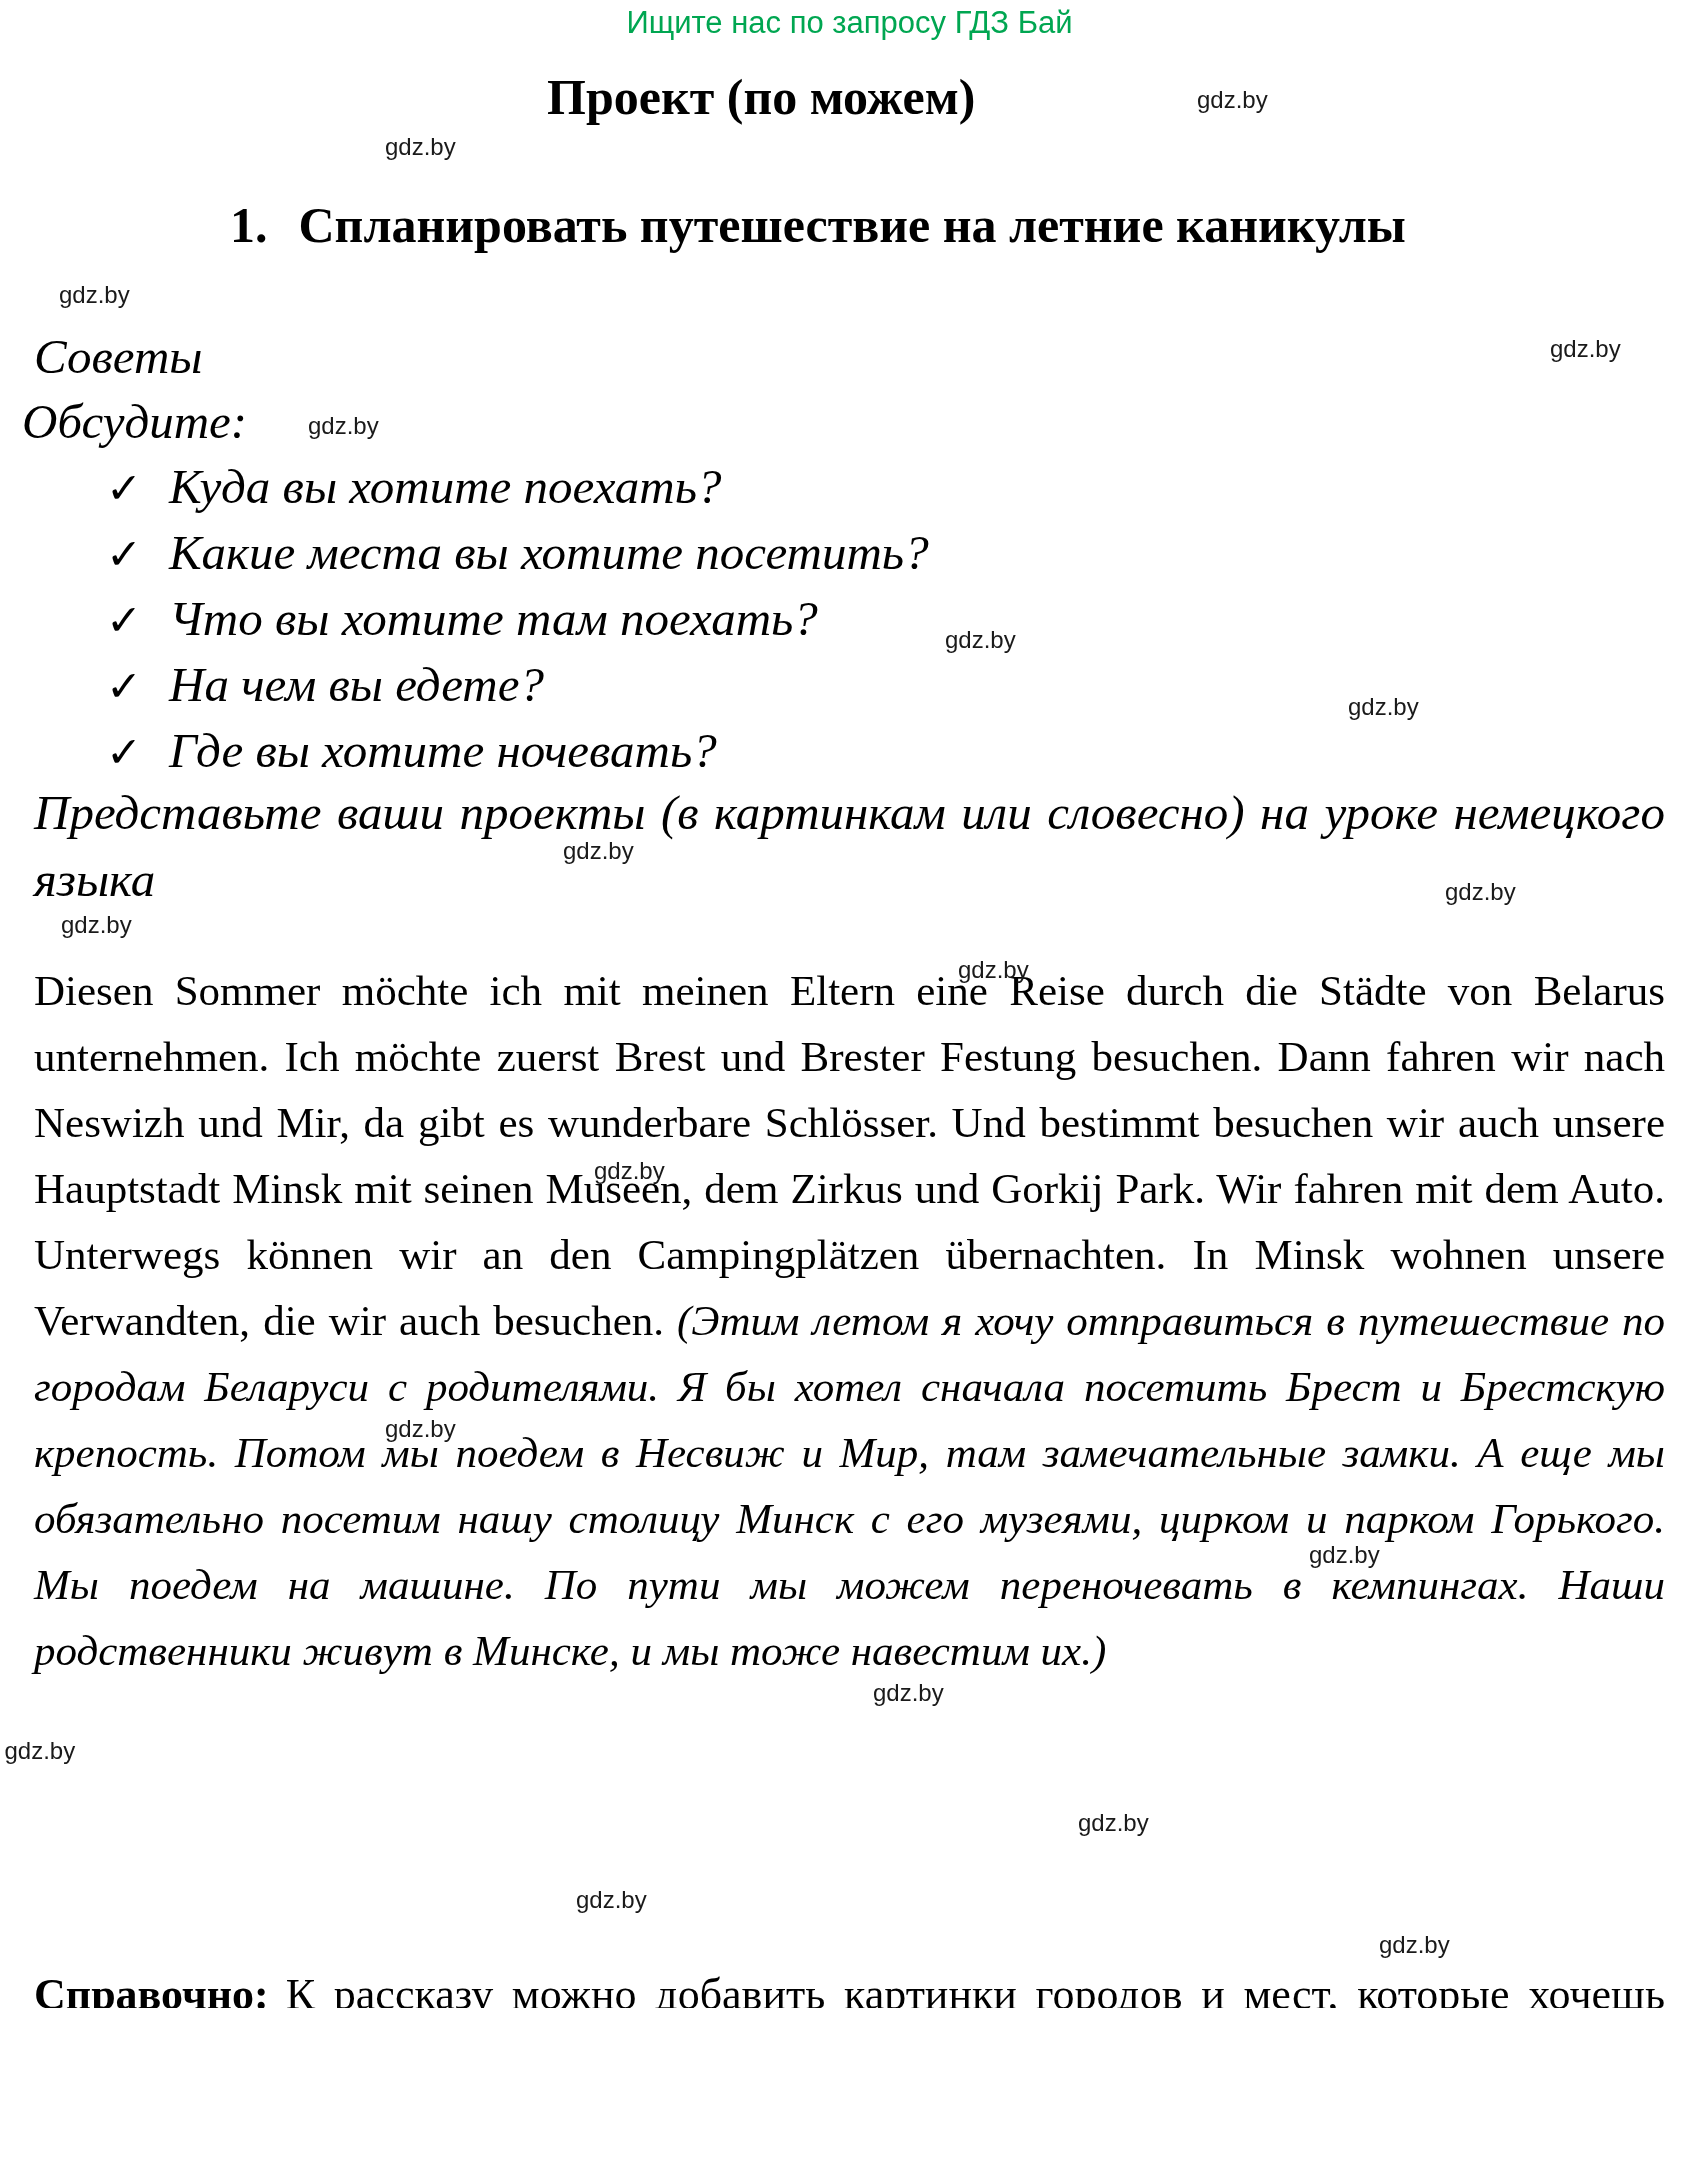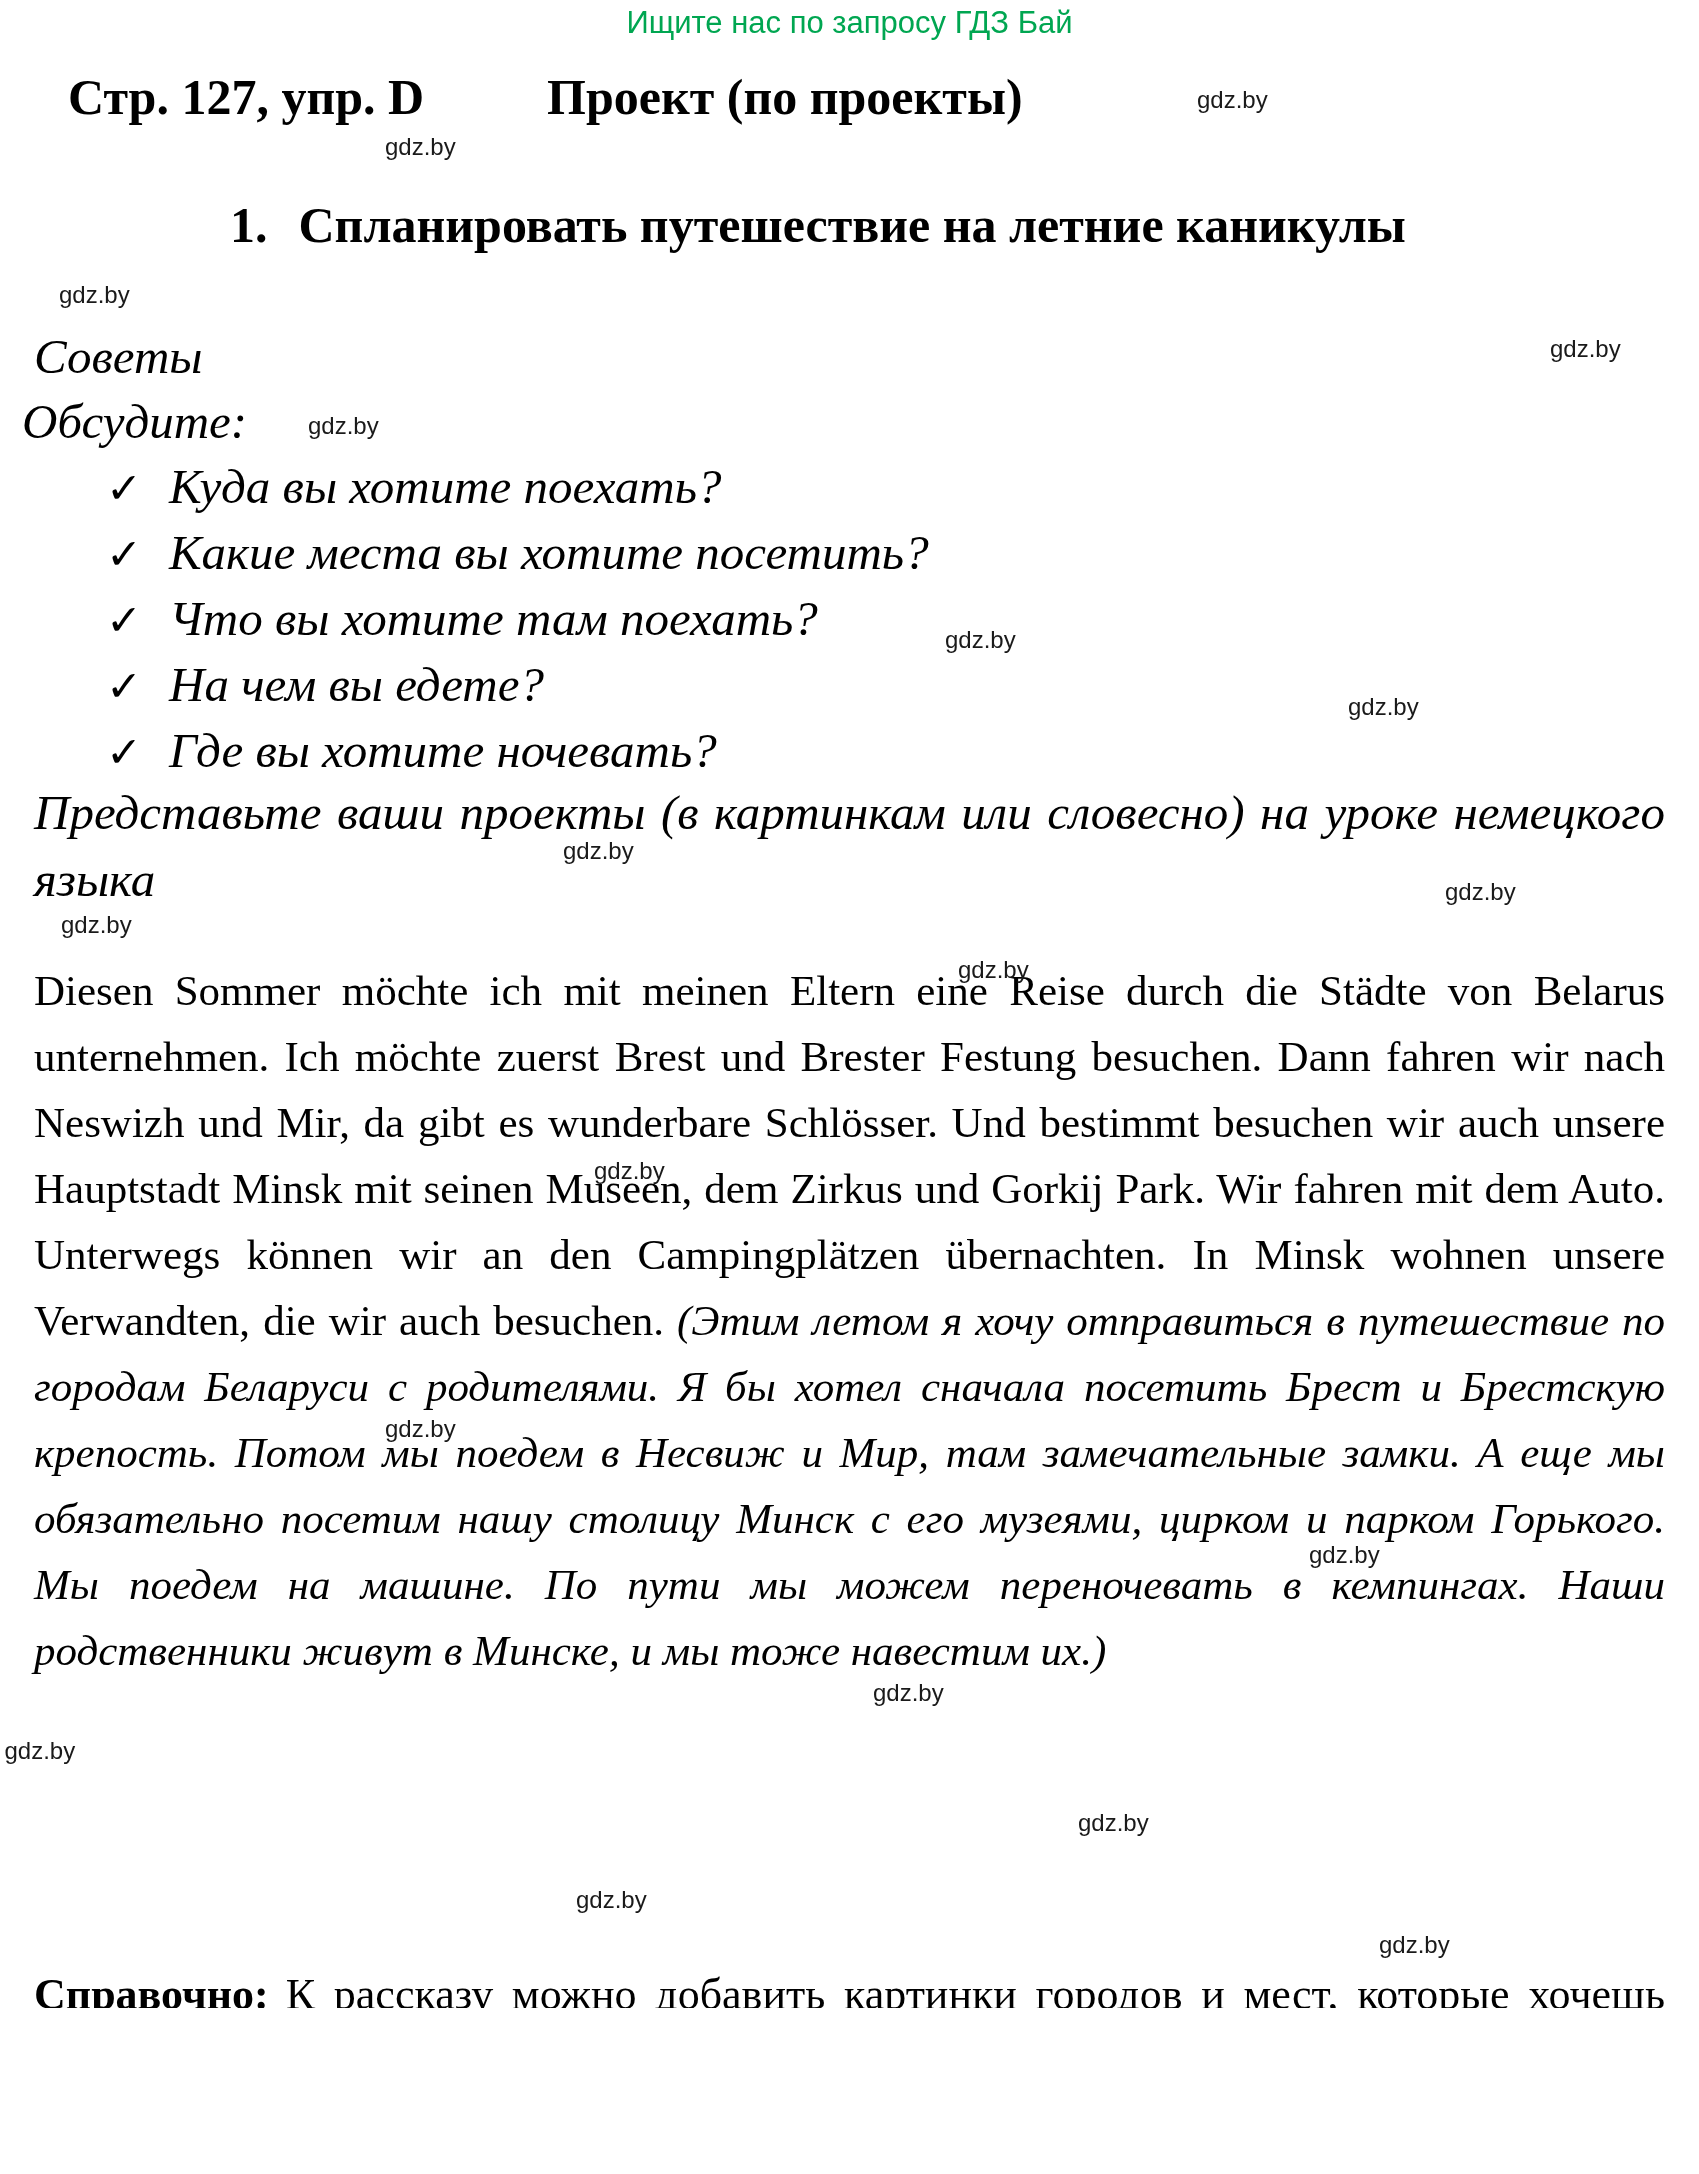--- a/index.html
+++ b/index.html
@@ -44,22 +44,21 @@
     font-family:"Liberation Sans", sans-serif;
   }
 </style>
 </head>
 <body>
 
 <div class="page">
 
   <div class="banner">Ищите нас по запросу ГДЗ Бай</div>
 
-  <span class="h-ex">Стр. 127, упр. D</span>
-  <span class="h-title">Проект (по проекты)</span>
+  <span class="h-title">Проект (по можем)</span>
 
   <div class="heading1">
     <span class="num">1.</span><span>Спланировать путешествие на летние каникулы</span>
   </div>
 
   <div class="tips">Советы</div>
   <div class="discuss">Обсудите:</div>
 
   <ul class="checklist">
     <li>

